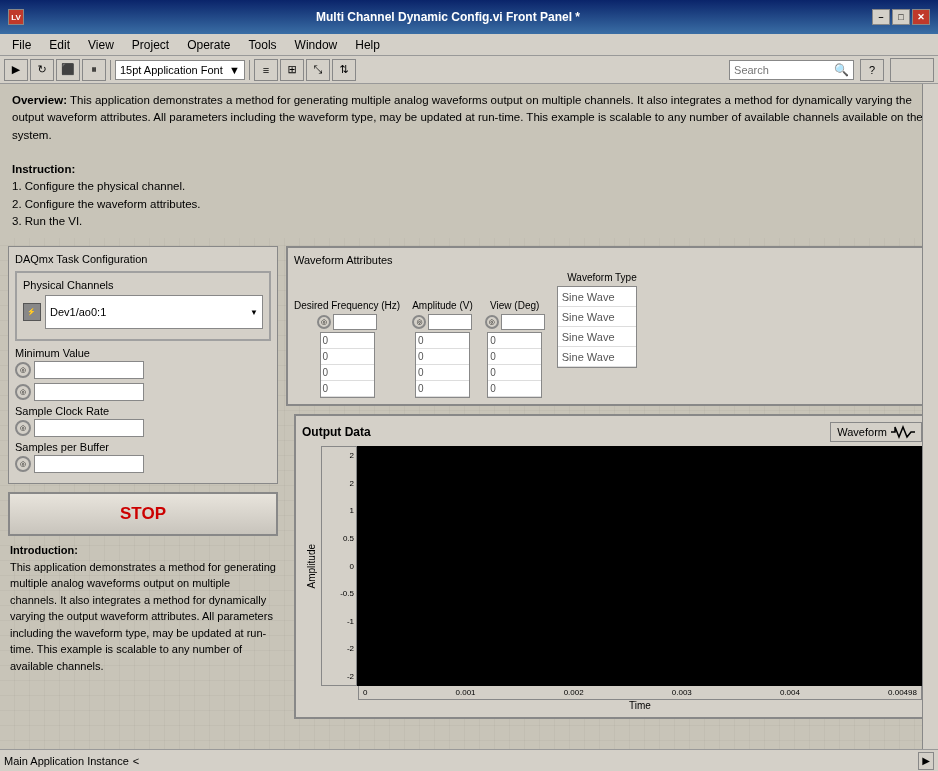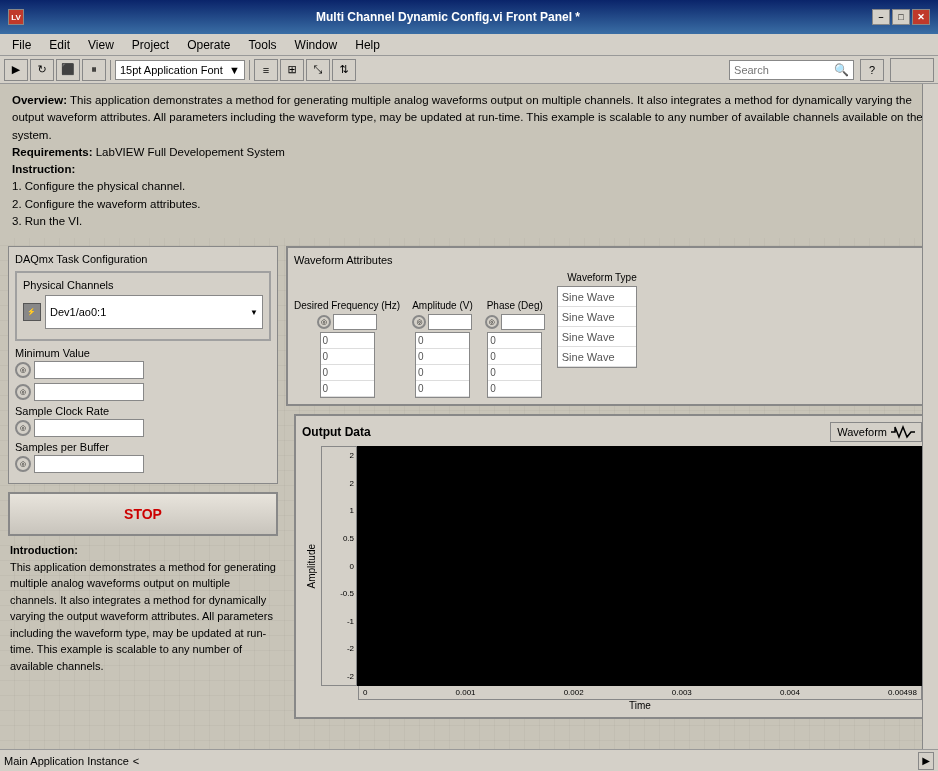--- a/index.html
+++ b/index.html
@@ -149,21 +149,21 @@
     }
     .param-input {
       height: 18px; background: white; border: 1px solid #888;
       padding: 0 4px; font-size: 11px; width: 110px; color: #c47a00;
     }
 
     .stop-button {
       width: 100%; height: 44px;
       background: linear-gradient(to bottom, #e8e4dc, #c8c4bc);
       border: 2px solid #888;
-      font-size: 14px;
+      font-size: 17px;
       font-weight: bold;
       color: #cc0000;
       cursor: pointer;
       display: flex;
       align-items: center;
       justify-content: center;
       margin-top: 4px;
     }
 
     .intro-text {
@@ -331,21 +331,21 @@
     <span>🔍</span>
   </div>
   <div class="toolbar-btn" style="margin-left:4px;">?</div>
   <div style="width:44px;height:24px;border:1px solid #888;background:#d4d0c8;margin-left:4px;"></div>
 </div>
 
 <div class="main-content">
 
   <div class="overview-area">
     <span><b>Overview:</b><span> This application demonstrates a method for generating multiple analog waveforms output on multiple channels. It also integrates a method for dynamically varying the output waveform attributes. All parameters including the waveform type, may be updated at run-time. This example is scalable to any number of available channels available on the system.</span></span><br>
-    <span><b>Requirements:</b><span> LabVIEW Full Developement System</span></span><br>
+    <br>
     <b>Instruction:</b><br>
     <span>1. Configure the physical channel.</span><br>
     <span>2. Configure the waveform attributes.</span><br>
     <span>3. Run the VI.</span>
   </div>
 
   <div class="panels-row">
 
     <div class="left-panel">
 
@@ -434,21 +434,21 @@
             </div>
             <div class="attr-list">
               <div class="attr-list-item">0</div>
               <div class="attr-list-item">0</div>
               <div class="attr-list-item">0</div>
               <div class="attr-list-item">0</div>
             </div>
           </div>
 
           <div class="attr-group" style="margin-left:8px;">
-            <div class="attr-label">Phase (Deg)</div>
+            <div class="attr-label">View (Deg)</div>
             <div class="attr-knob-row">
               <div class="knob-icon" style="width:14px;height:14px;">◎</div>
               <input class="attr-input" type="text" style="">
             </div>
             <div class="attr-list">
               <div class="attr-list-item">0</div>
               <div class="attr-list-item">0</div>
               <div class="attr-list-item">0</div>
               <div class="attr-list-item">0</div>
             </div>

